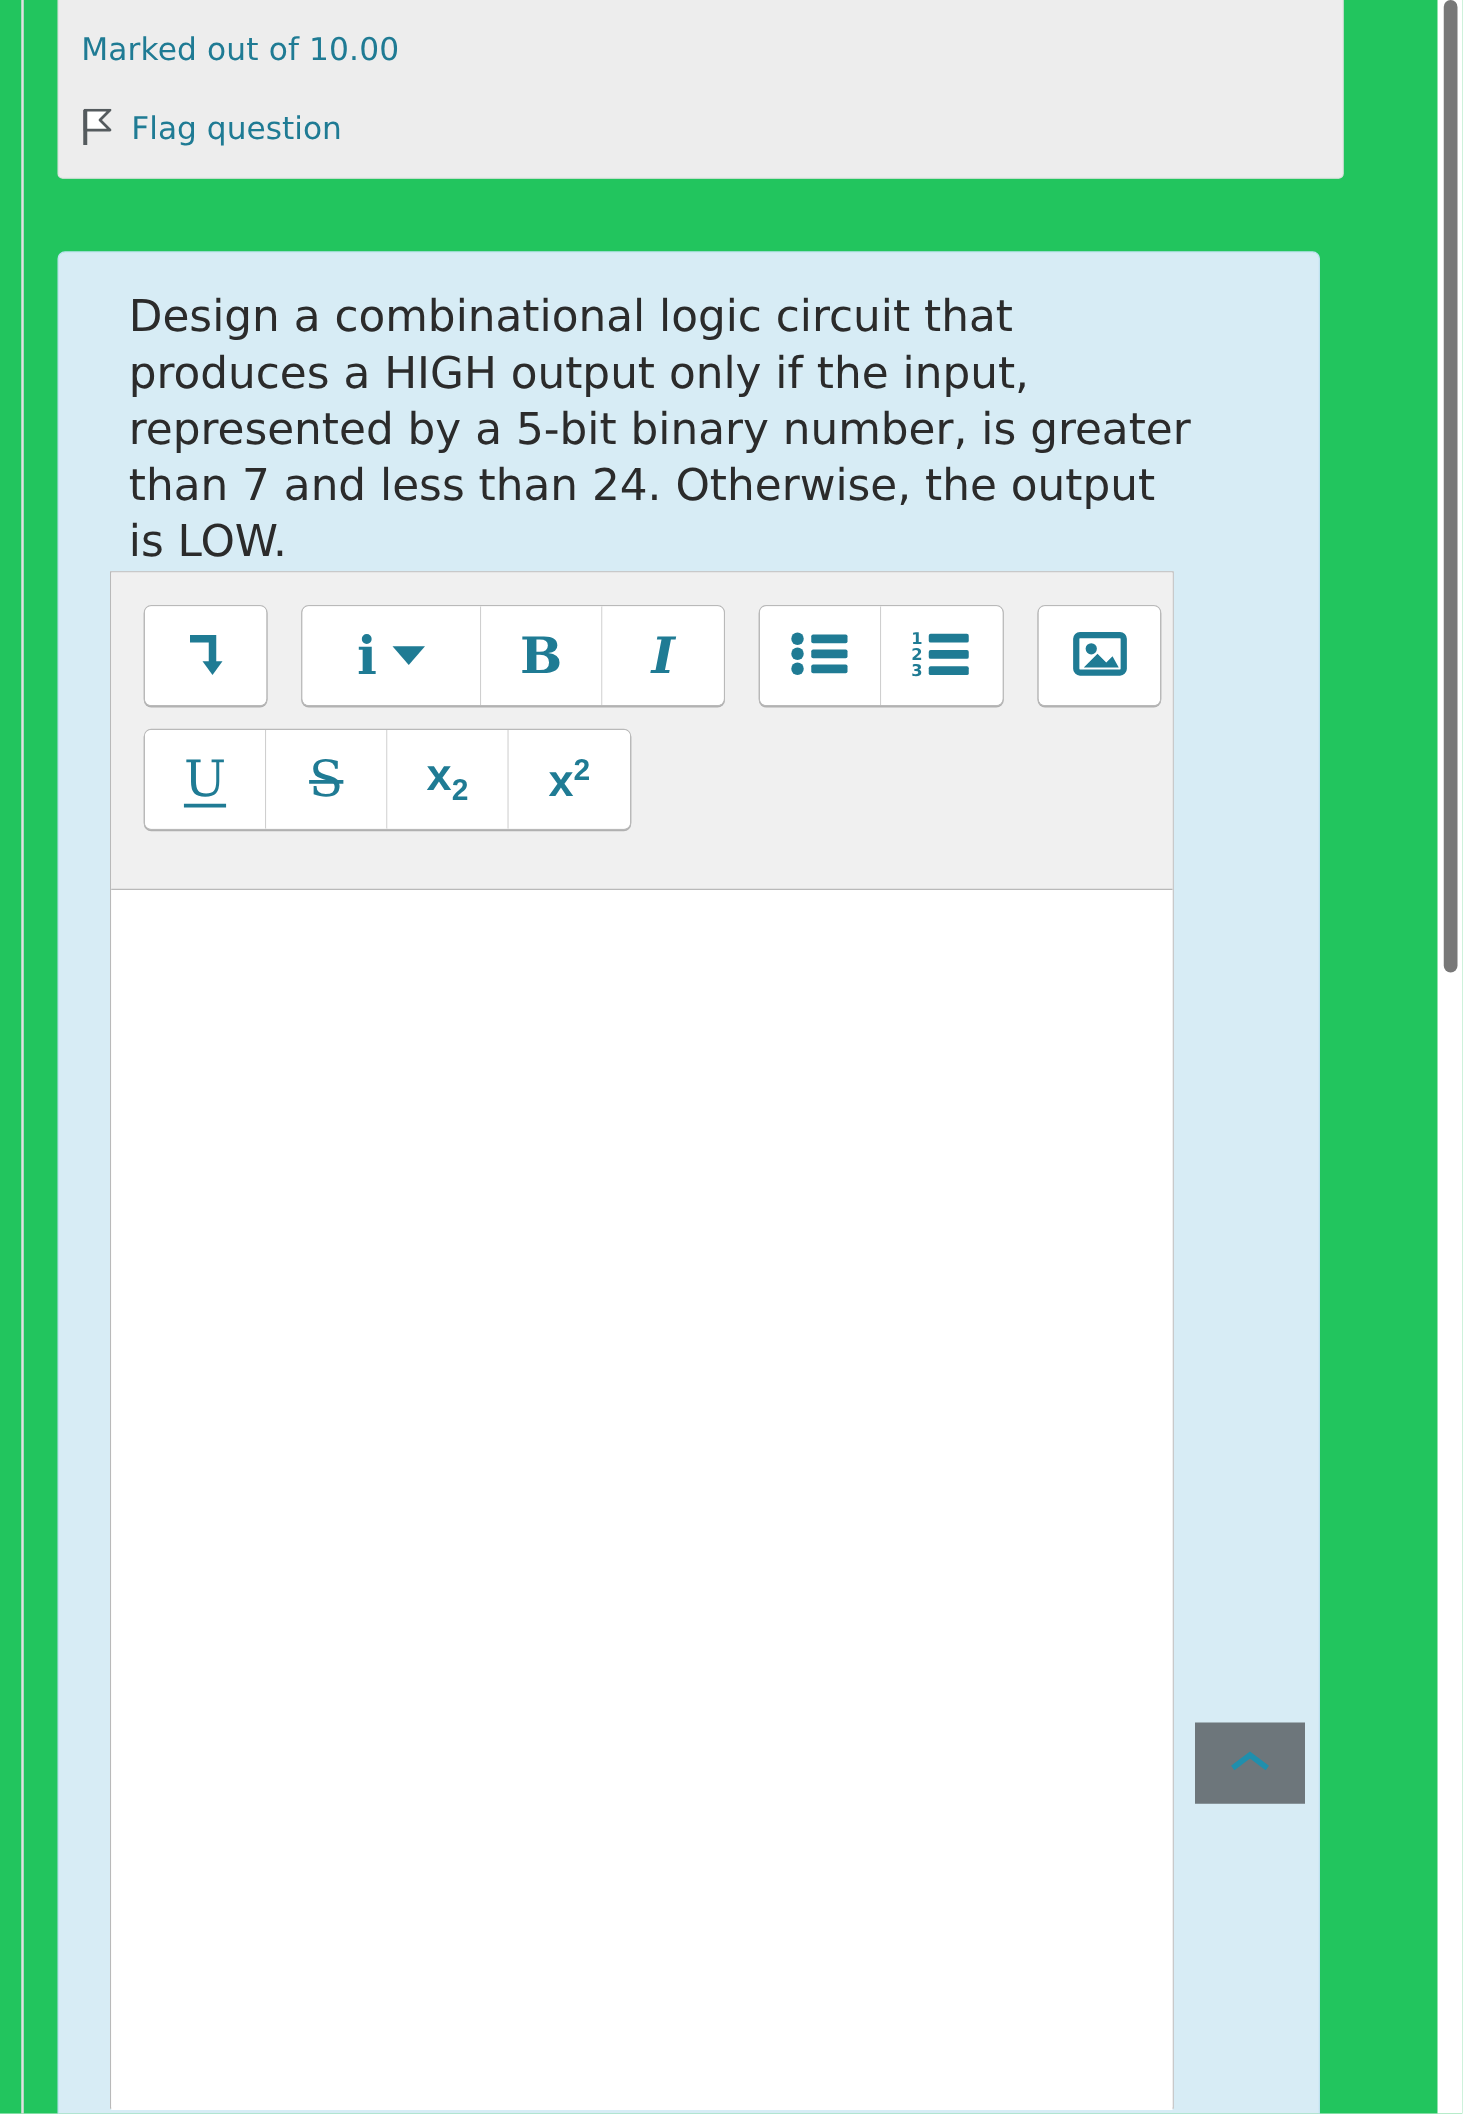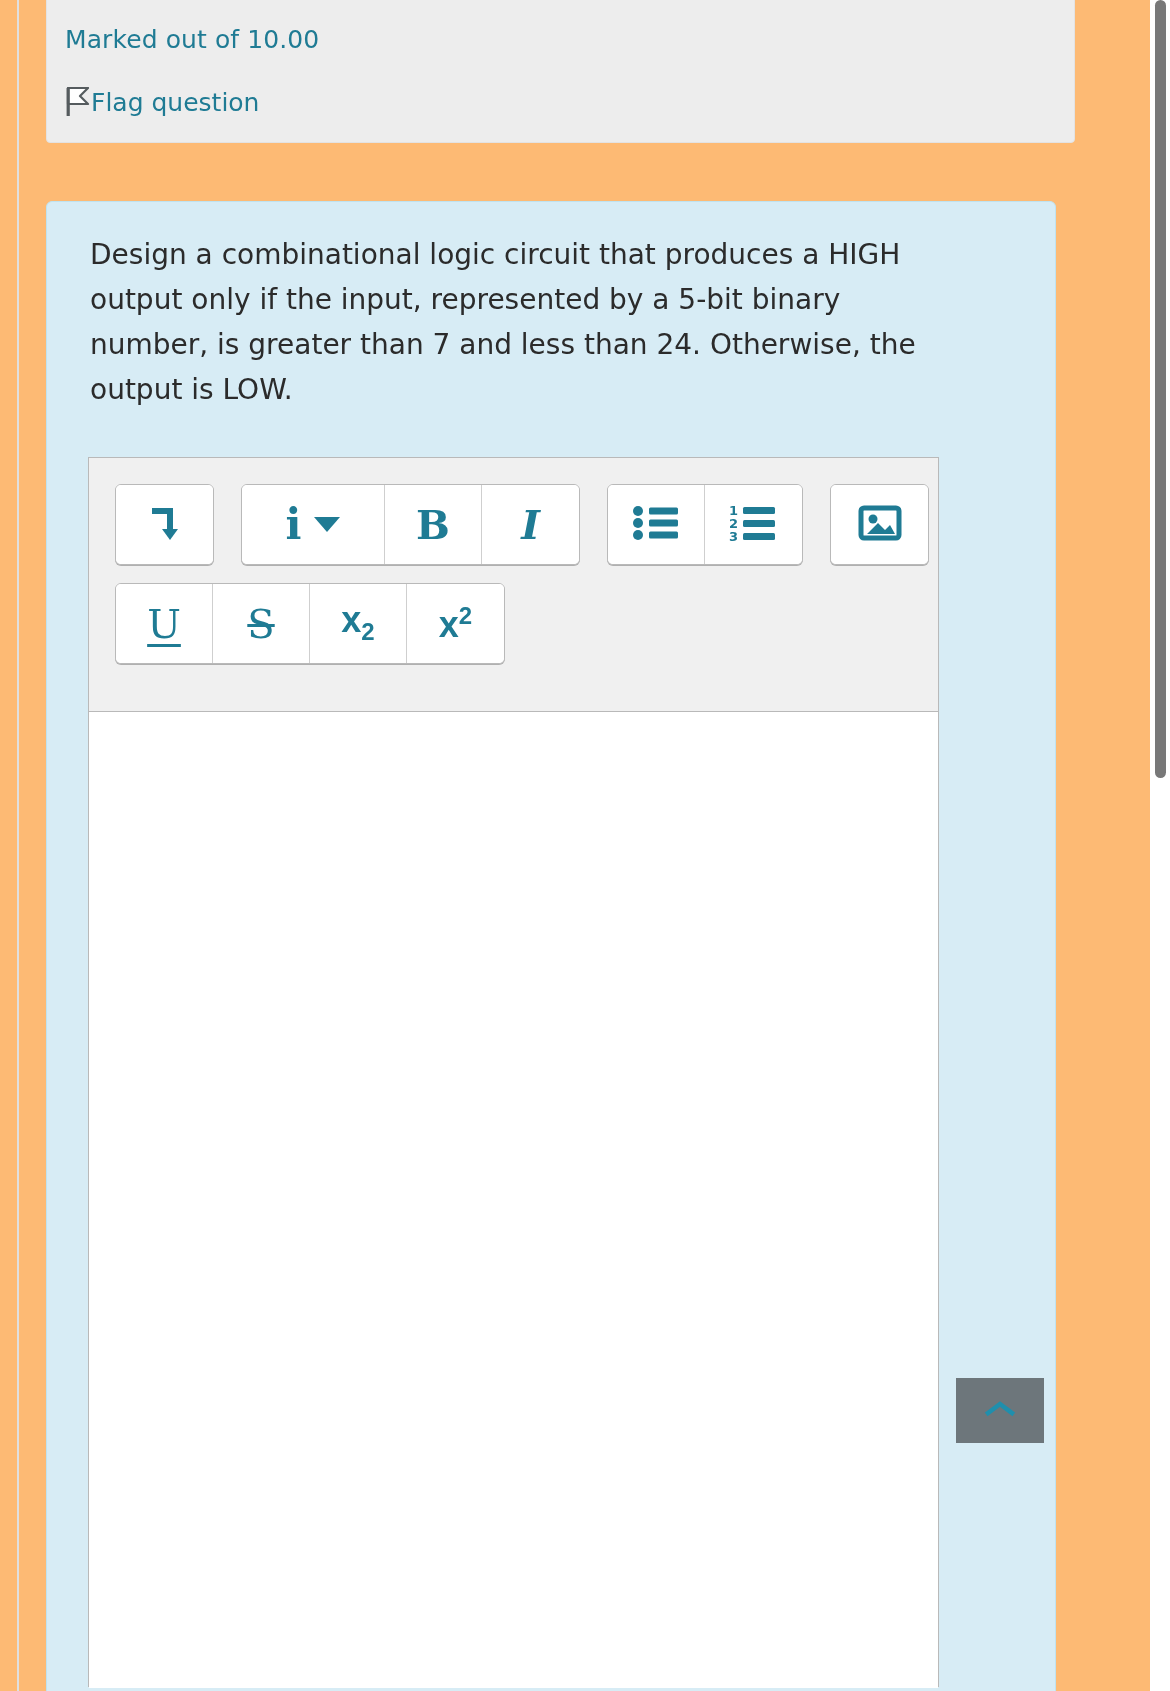--- a/index.html
+++ b/index.html
@@ -6,21 +6,21 @@
   html, body {
     margin: 0;
     padding: 0;
     background: #ffffff;
     font-family: "DejaVu Sans", "Liberation Sans", sans-serif;
   }
   #page {
     position: relative;
     width: 1170px;
     height: 1691px;
-    background: #fdba74;
+    background: #22c55e;
     overflow: hidden;
   }
 
   
   .left-rule {
     position: absolute;
     left: 17px;
     top: 0;
     width: 2px;
     height: 1691px;
@@ -46,20 +46,21 @@
     color: #1f7b94;
     letter-spacing: 0.1px;
     white-space: nowrap;
   }
   .flag-row {
     position: absolute;
     left: 18px;
     top: 146px;
     display: flex;
     align-items: center;
+    gap: 14px;
   }
   .flag-icon {
     width: 26px;
     height: 30px;
     display: block;
   }
   .flag-label {
     font-size: 25px;
     color: #1f7b94;
     white-space: nowrap;
@@ -71,24 +72,24 @@
     left: 46px;
     top: 201px;
     width: 1010px;
     height: 1520px;
     background: #d7ecf5;
     border: 1px solid #bfe3f0;
     border-radius: 6px;
   }
   .question-text {
     position: absolute;
-    left: 43px;
+    left: 56px;
     top: 30px;
     width: 850px;
-    font-size: 28px;
+    font-size: 35px;
     line-height: 45px;
     color: #2b2b2b;
   }
 
   
   .editor {
     position: absolute;
     left: 41px;
     top: 255px;
     width: 851px;

